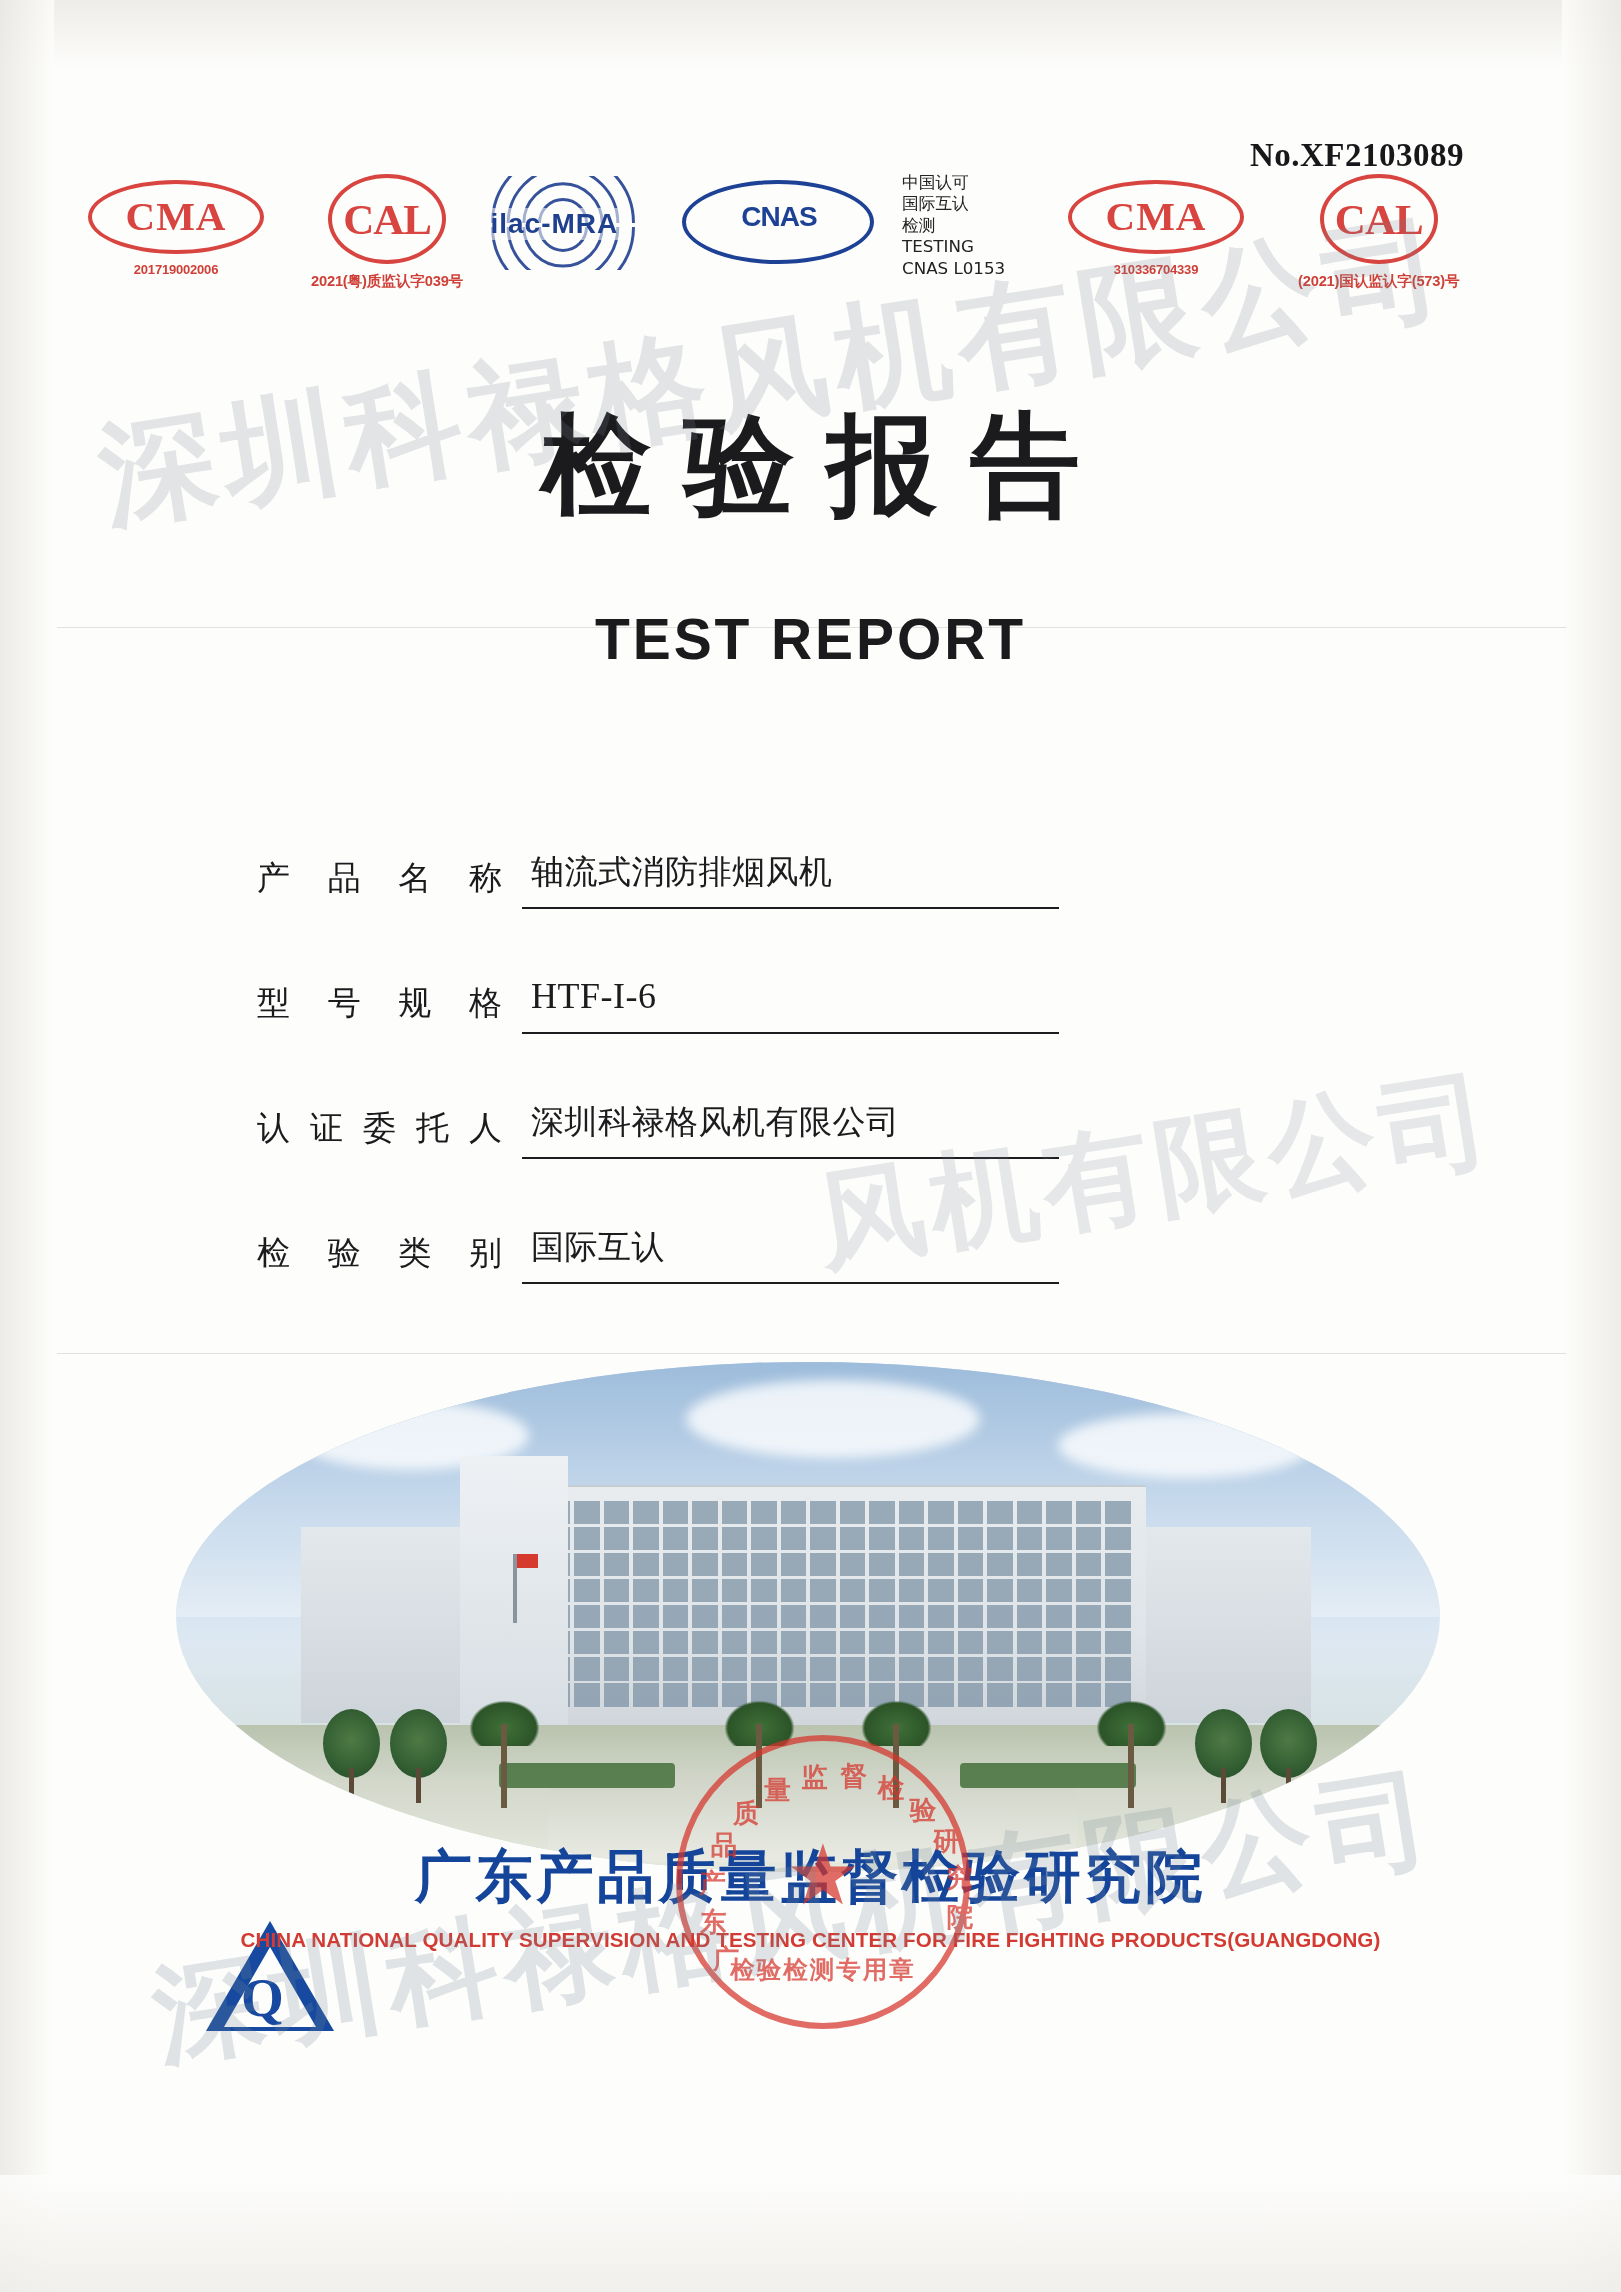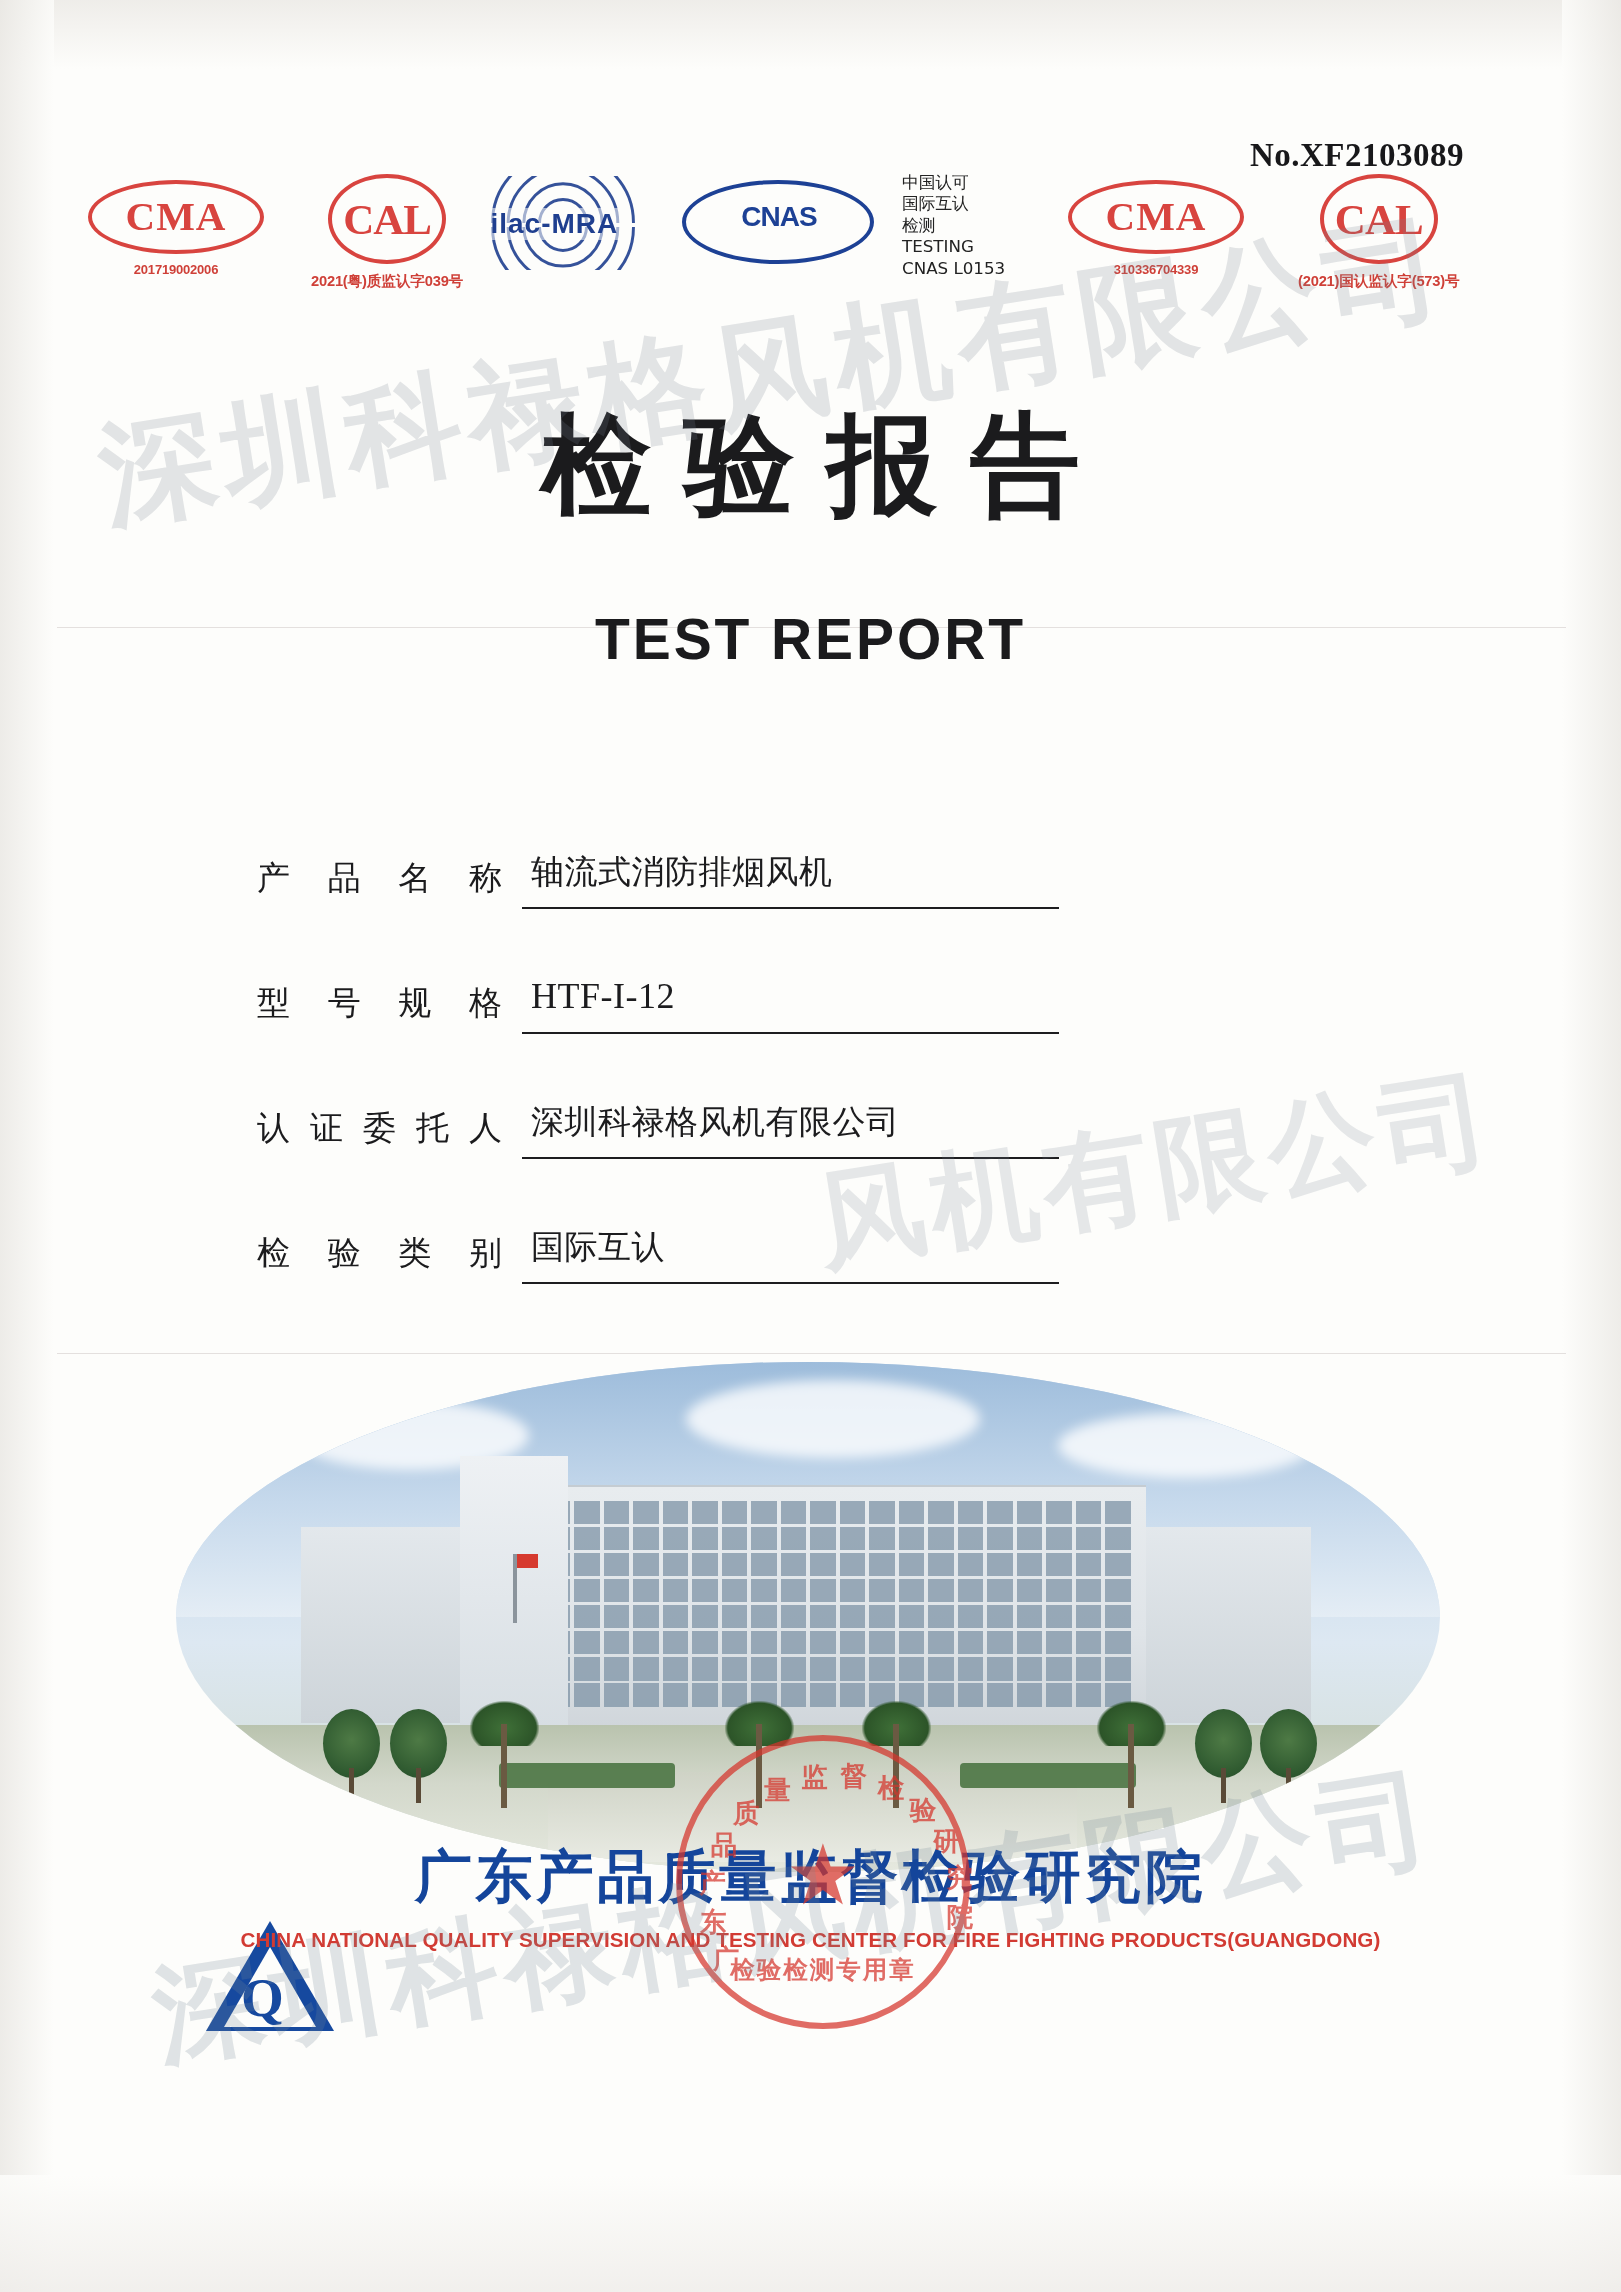--- a/index.html
+++ b/index.html
@@ -629,21 +629,21 @@
       <div class="field-line"></div>
     </div>
 
     <div class="field-row">
       <div class="field-label">
         <span>型</span>
           <span>号</span>
           <span>规</span>
           <span>格</span>
       </div>
-      <div class="field-value latin">HTF-I-12</div>
+      <div class="field-value latin">HTF-I-6</div>
       <div class="field-line"></div>
     </div>
 
     <div class="field-row">
       <div class="field-label">
         <span>认</span>
           <span>证</span>
           <span>委</span>
           <span>托</span>
           <span>人</span>

